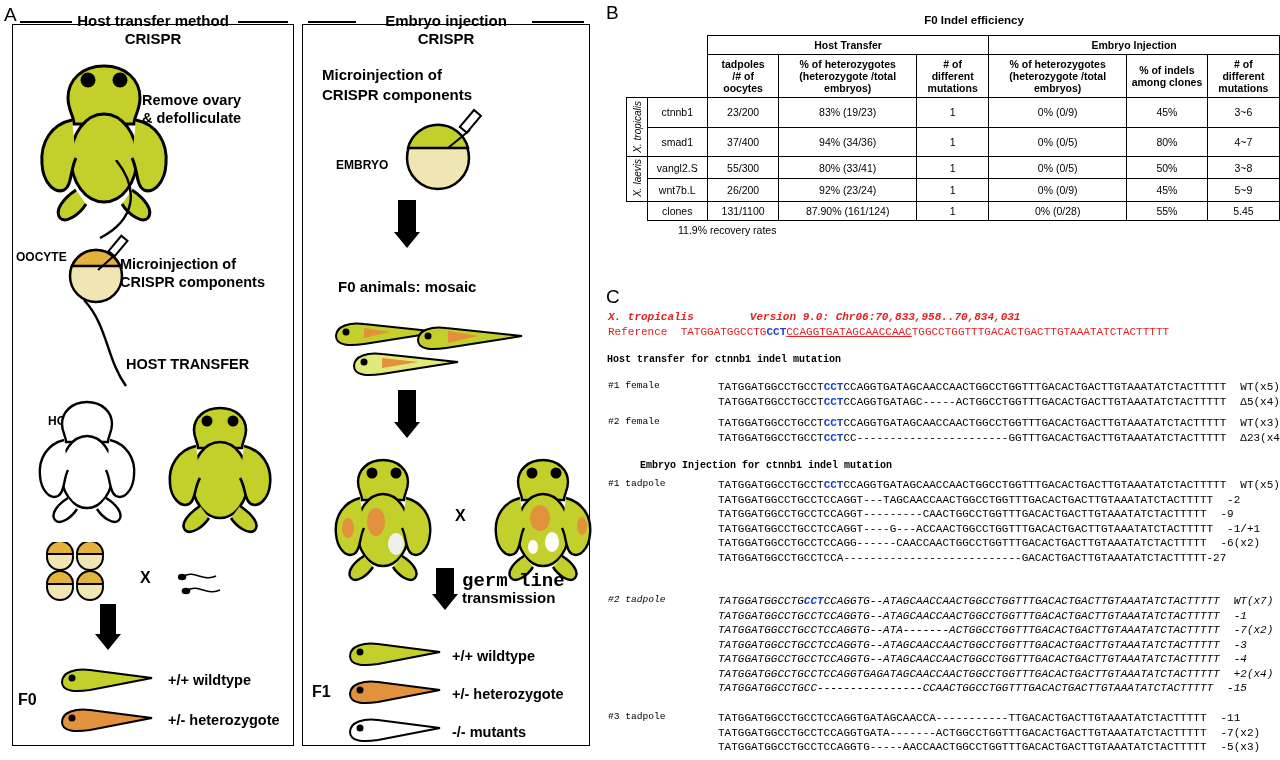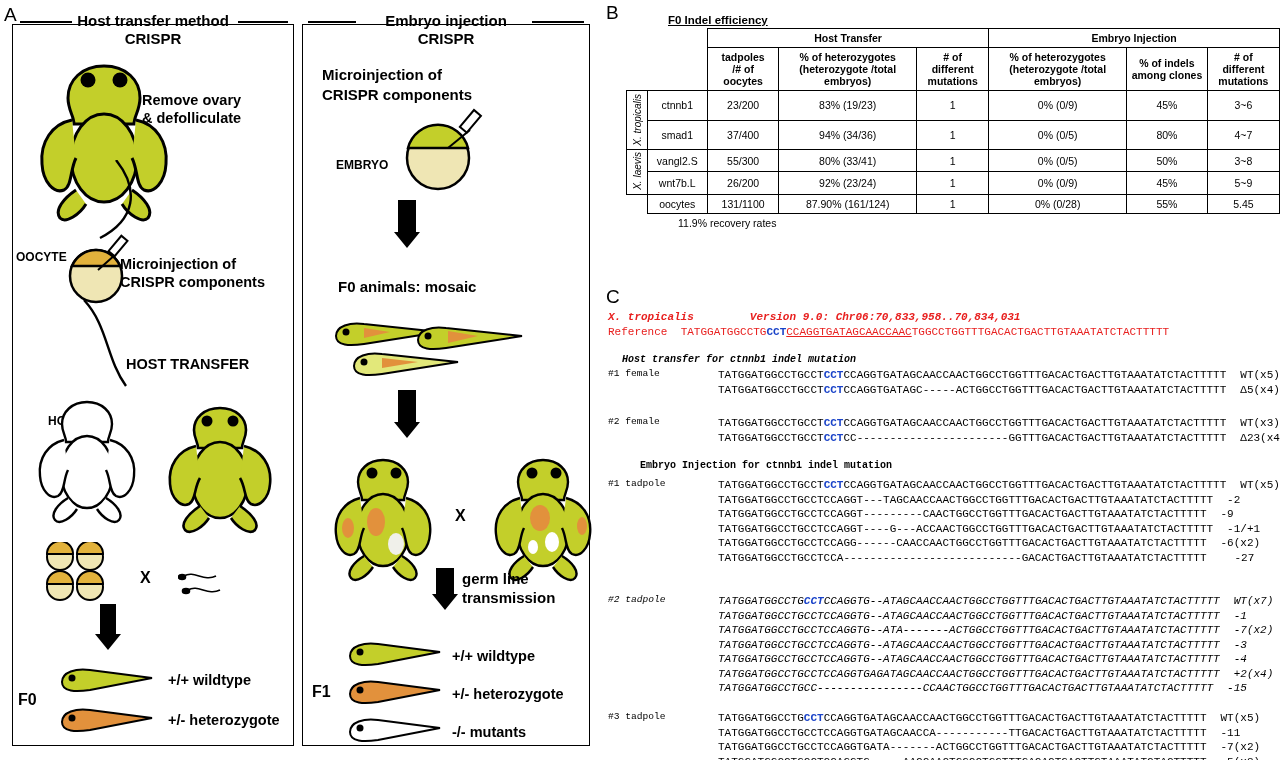--- a/index.html
+++ b/index.html
@@ -41,21 +41,21 @@
     border-top:16px solid #000;
   }
 
   
   svg { display:block; }
 
   
   #panelB { position:absolute; left:600px; top:0; width:680px; height:290px; }
   #panelB .letter { position:absolute; left:6px; top:2px; }
   #tableWrap { position:absolute; left:26px; top:14px; }
-  #tblTitle { font-size:11.5px; font-weight:bold; margin-bottom:2px; margin-left:42px;text-decoration:underline;}
+  #tblTitle { text-align:center; font-size:11.5px; font-weight:bold; margin-bottom:9px; margin-left:42px;}
   table.indel {
     border-collapse:collapse;
     font-size:10.5px;
     font-family:"Liberation Sans", sans-serif;
   }
   table.indel td, table.indel th {
     border:1px solid #000;
     padding:3px 4px;
     text-align:center;
     vertical-align:middle;
@@ -290,21 +290,21 @@
     <ellipse cx="55" cy="95" rx="5" ry="7" fill="#fff"></ellipse>
     <ellipse cx="104" cy="74" rx="5" ry="9" fill="#e2913c"></ellipse>
     <circle cx="54" cy="21" r="5.5" fill="#000"></circle>
     <circle cx="78" cy="21" r="5.5" fill="#000"></circle>
   </svg>
 
   <div>
     <div class="arrow-shaft" style="left:436px;top:568px;width:18px;height:28px;"></div>
     <div class="arrow-head" style="left:432px;top:594px;"></div>
   </div>
-  <div class="lbl" style="left:462px;top:570px;font-size:15px;">germ line</div>
+  <div class="lbl" style="left:462px;top:570px;font-size:19px;font-family:Liberation Mono, monospace;">germ line</div>
   <div class="lbl" style="left:462px;top:589px;font-size:15px;">transmission</div>
 
   <div class="lbl" style="left:312px;top:682px;font-size:16px;">F1</div>
 
   <svg width="105" height="34" viewBox="0 0 105 34" style="position:absolute;left:344px;top:638px;">
     <path d="M6 18 C6 8 20 4 34 6 L96 14 L34 26 C20 28 6 28 6 18 Z" fill="#c3cf2a" stroke="#000" stroke-width="2"></path>
     <circle cx="16" cy="14" r="3.5" fill="#000"></circle>
   </svg>
   <div class="lbl" style="left:452px;top:648px;">+/+ wildtype</div>
 
@@ -384,21 +384,21 @@
           <td>wnt7b.L</td>
           <td>26/200</td>
           <td>92% (23/24)</td>
           <td>1</td>
           <td>0% (0/9)</td>
           <td>45%</td>
           <td>5~9</td>
         </tr>
         <tr>
           <td class="nb" style="border:none;"></td>
-          <td>oocytes</td>
+          <td>clones</td>
           <td>131/1100</td>
           <td>87.90% (161/124)</td>
           <td>1</td>
           <td>0% (0/28)</td>
           <td>55%</td>
           <td>5.45</td>
         </tr>
       </tbody>
     </table>
     <div class="recovery">11.9% recovery rates</div>
@@ -406,23 +406,23 @@
 </div>
 
 <div id="panelC">
   <div class="letter panel-letter">C</div>
 
   <div style="position:absolute;left:8px;top:24px;">
     <div class="mono"><span class="redi">X. tropicalis</span><span class="redi" style="margin-left:56px;">Version 9.0: Chr06:70,833,958..70,834,031</span></div>
     <div class="mono"><span class="red">Reference</span><span class="red">  </span><span class="red">TATGGATGGCCTG</span><span class="blue">CCT</span><span class="red uline">CCAGGTGATAGCAACCAAC</span><span class="red">TGGCCTGGTTTGACACTGACTTGTAAATATCTACTTTTT</span></div>
   </div>
 
-  <div style="position:absolute;left:22px;top:68px;font-style:italic;" class="secthead">Host transfer for ctnnb1 indel mutation</div>
-
-  <div style="position:absolute;left:8px;top:82px;">
+  <div style="position:absolute;left:7px;top:68px;" class="secthead">Host transfer for ctnnb1 indel mutation</div>
+
+  <div style="position:absolute;left:8px;top:94px;">
     <div style="display:flex;">
       <div class="rowlabel" style="width:110px;">#1 female</div>
       <div>
         <div class="mono"><span>TATGGATGGCCTGCCT</span><span class="blue">CCT</span><span>CCAGGTGATAGCAACCAACTGGCCTGGTTTGACACTGACTTGTAAATATCTACTTTTT</span><span style="margin-left:14px;">WT(x5)</span></div>
         <div class="mono"><span>TATGGATGGCCTGCCT</span><span class="blue">CCT</span><span>CCAGGTGATAGC-----ACTGGCCTGGTTTGACACTGACTTGTAAATATCTACTTTTT</span><span style="margin-left:14px;">Δ5(x4)</span></div>
       </div>
     </div>
   </div>
 
   <div style="position:absolute;left:8px;top:130px;">
@@ -439,21 +439,21 @@
 
   <div style="position:absolute;left:8px;top:192px;">
     <div style="display:flex;">
       <div class="rowlabel" style="width:110px;">#1 tadpole</div>
       <div>
         <div class="mono"><span>TATGGATGGCCTGCCT</span><span class="blue">CCT</span><span>CCAGGTGATAGCAACCAACTGGCCTGGTTTGACACTGACTTGTAAATATCTACTTTTT</span><span style="margin-left:14px;">WT(x5)</span></div>
         <div class="mono"><span>TATGGATGGCCTGCCTCCAGGT--</span><span class="blue"></span><span>-TAGCAACCAACTGGCCTGGTTTGACACTGACTTGTAAATATCTACTTTTT</span><span style="margin-left:14px;">-2</span></div>
         <div class="mono"><span>TATGGATGGCCTGCCTCCAGGT---------</span><span class="blue"></span><span>CAACTGGCCTGGTTTGACACTGACTTGTAAATATCTACTTTTT</span><span style="margin-left:14px;">-9</span></div>
         <div class="mono"><span>TATGGATGGCCTGCCTCCAGGT----G---</span><span class="blue"></span><span>ACCAACTGGCCTGGTTTGACACTGACTTGTAAATATCTACTTTTT</span><span style="margin-left:14px;">-1/+1</span></div>
         <div class="mono"><span>TATGGATGGCCTGCCTCCAGG------</span><span class="blue"></span><span>CAACCAACTGGCCTGGTTTGACACTGACTTGTAAATATCTACTTTTT</span><span style="margin-left:14px;">-6(x2)</span></div>
-        <div class="mono"><span>TATGGATGGCCTGCCTCCA</span><span class="blue"></span><span>---------------------------GACACTGACTTGTAAATATCTACTTTTT</span><span style="margin-left:28px;">-27</span></div>
+        <div class="mono"><span>TATGGATGGCCTGCCTCCA</span><span class="blue"></span><span>---------------------------GACACTGACTTGTAAATATCTACTTTTT</span><span style="margin-left:0;">-27</span></div>
       </div>
     </div>
   </div>
 
   <div style="position:absolute;left:8px;top:308px;">
     <div style="display:flex;font-style:italic;">
       <div class="rowlabel" style="width:110px;">#2 tadpole</div>
       <div>
         <div class="mono"><span>TATGGATGGCCTG</span><span class="blue">CCT</span><span>CCAGGTG--ATAGCAACCAACTGGCCTGGTTTGACACTGACTTGTAAATATCTACTTTTT</span><span style="margin-left:14px;">WT(x7)</span></div>
         <div class="mono"><span>TATGGATGGCCTGCCTCCAGGTG--</span><span class="blue"></span><span>ATAGCAACCAACTGGCCTGGTTTGACACTGACTTGTAAATATCTACTTTTT</span><span style="margin-left:14px;">-1</span></div>
@@ -463,20 +463,19 @@
         <div class="mono"><span>TATGGATGGCCTGCCTCCAGGTGAGATAGCAACCAACTGGCCTGGTTTGACACTGACTTGTAAATATCTACTTTTT</span><span class="blue"></span><span></span><span style="margin-left:14px;">+2(x4)</span></div>
         <div class="mono"><span>TATGGATGGCCTGCC</span><span class="blue"></span><span>----------------CCAACTGGCCTGGTTTGACACTGACTTGTAAATATCTACTTTTT</span><span style="margin-left:14px;">-15</span></div>
       </div>
     </div>
   </div>
 
   <div style="position:absolute;left:8px;top:425px;">
     <div style="display:flex;">
       <div class="rowlabel" style="width:110px;">#3 tadpole</div>
       <div>
-        <div class="mono"><span>TATGGATGGCCTG</span><span class="blue">CCT</span><span>CCAGGTGATAGCAACCAACTGGCCTGGTTTGACACTGACTTGTAAATATCTACTTTTT</span><span style="margin-left:14px;">WT(x5)</span></div>
         <div class="mono"><span>TATGGATGGCCTGCCTCCAGGTGATAGCAACCA</span><span class="blue"></span><span>-----------TTGACACTGACTTGTAAATATCTACTTTTT</span><span style="margin-left:14px;">-11</span></div>
         <div class="mono"><span>TATGGATGGCCTGCCTCCAGGTGATA</span><span class="blue"></span><span>-------ACTGGCCTGGTTTGACACTGACTTGTAAATATCTACTTTTT</span><span style="margin-left:14px;">-7(x2)</span></div>
         <div class="mono"><span>TATGGATGGCCTGCCTCCAGGTG</span><span class="blue"></span><span>-----AACCAACTGGCCTGGTTTGACACTGACTTGTAAATATCTACTTTTT</span><span style="margin-left:14px;">-5(x3)</span></div>
       </div>
     </div>
   </div>
 </div>
 
 </body></html>

